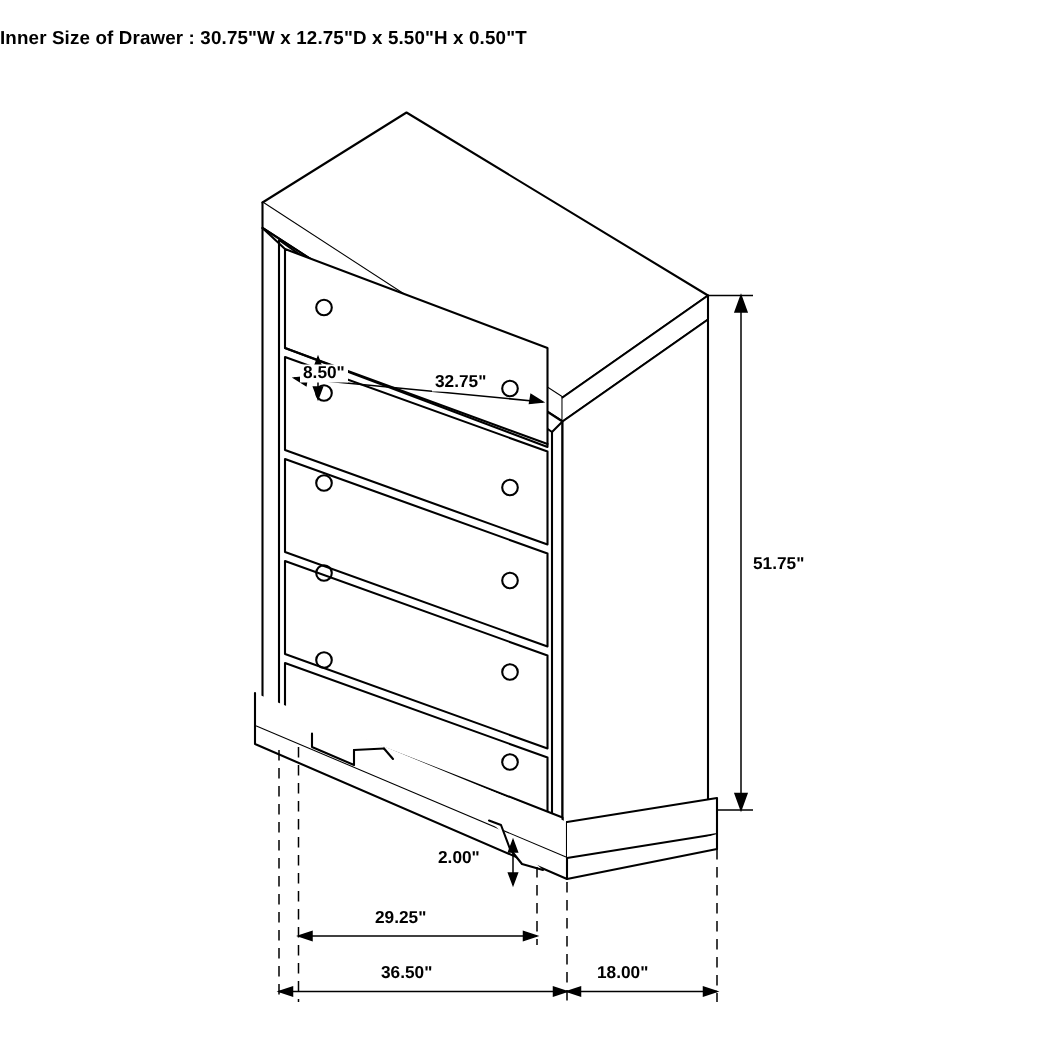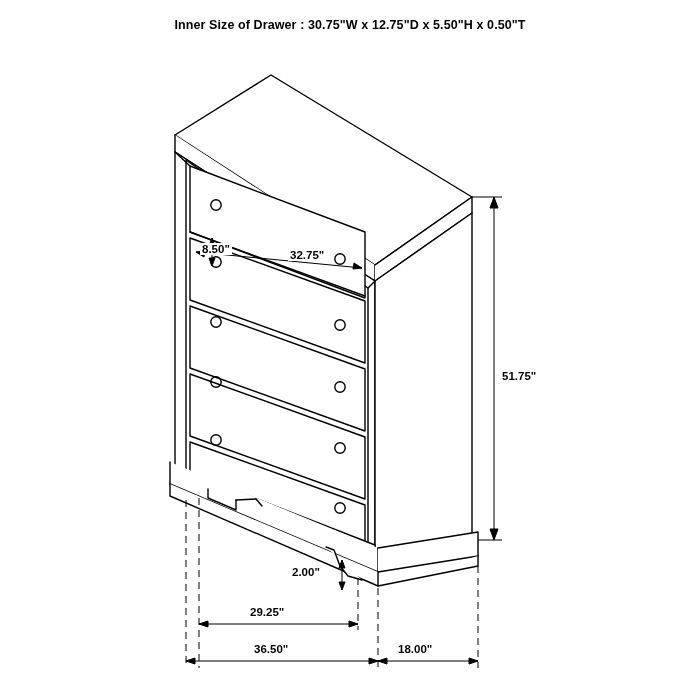--- a/index.html
+++ b/index.html
@@ -18,21 +18,21 @@
   #stage {
     position: relative;
     width: 700px;
     height: 700px;
   }
   .title {
     position: absolute;
     top: 18px;
     left: 0;
     width: 700px;
-    text-align: center;
+    text-align: left;
     font-size: 12.5px;
     font-weight: bold;
     letter-spacing: 0.1px;
     color: #000;
   }
   svg.dwg {
     position: absolute;
     top: 0;
     left: 0;
   }

